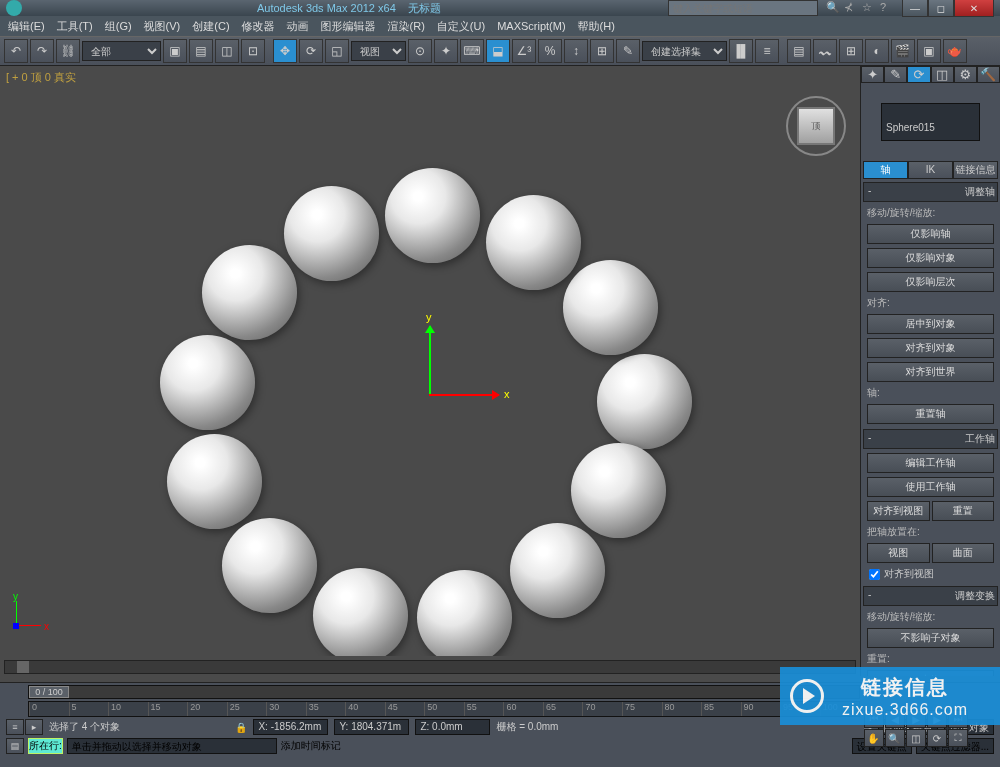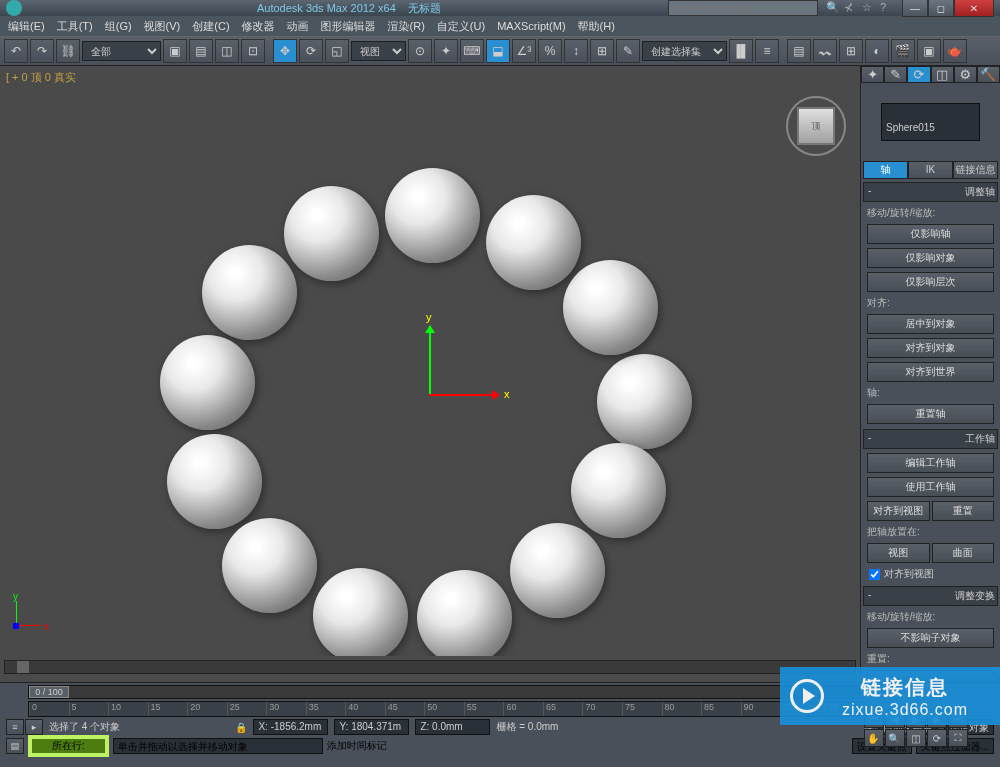--- a/index.html
+++ b/index.html
@@ -85,21 +85,21 @@
 
 .bottom { position: absolute; bottom: 0; left: 0; right: 0; height: 85px; background: #4a505a; border-top: 1px solid #222; }
 .timeline { height: 14px; background: #3a3a3a; margin: 2px 140px 2px 28px; border: 1px solid #111; position: relative; }
 .time-marker { position: absolute; left: 0; width: 40px; height: 12px; background: #5a6068; border: 1px solid #888; font-size: 9px; color: #ccc; text-align: center; }
 .ruler { height: 16px; margin: 0 140px 0 28px; background: #3a4048; border: 1px solid #111; display: flex; font-size: 9px; color: #999; }
 .ruler span { flex: 1; border-left: 1px solid #555; padding-left: 2px; }
 .status { display: flex; align-items: center; gap: 6px; padding: 2px 6px; font-size: 10px; color: #ccc; height: 20px; }
 .status-box { background: #2a3038; border: 1px solid #111; padding: 1px 4px; height: 16px; font-size: 10px; }
 .coord { width: 75px; }
 .prompt-row { display: flex; align-items: center; gap: 4px; padding: 0 6px; font-size: 10px; height: 18px; }
-.prompt-label { background: #4d7c0f; color: #000; padding: 0 20px; border: 4px solid #bef264; }
+.prompt-label { background: #5eead4; color: #000; padding: 0 0; border: 1px solid #bef264; }
 .track-btns { display: flex; gap: 1px; }
 .track-btn { width: 18px; height: 16px; background: linear-gradient(#5a6068,#4a505a); border: 1px solid #222; font-size: 9px; color: #ccc; display:flex;align-items:center;justify-content:center;}
 
 
 .watermark { position: absolute; right: 0; bottom: 42px; width: 220px; height: 58px; background: #1a8fd8; display: flex; align-items: center; justify-content: center; flex-direction: column; color: #fff; opacity: 0.92; }
 .wm-logo { font-size: 20px; font-weight: bold; letter-spacing: 2px; }
 .wm-url { font-size: 16px; letter-spacing: 1px; }
 .wm-icon { position: absolute; left: 10px; width: 34px; height: 34px; border: 3px solid #fff; border-radius: 50%; display:flex;align-items:center;justify-content:center; }
 .wm-icon::after { content:''; border-left: 12px solid #fff; border-top: 8px solid transparent; border-bottom: 8px solid transparent; margin-left: 3px; }
 

